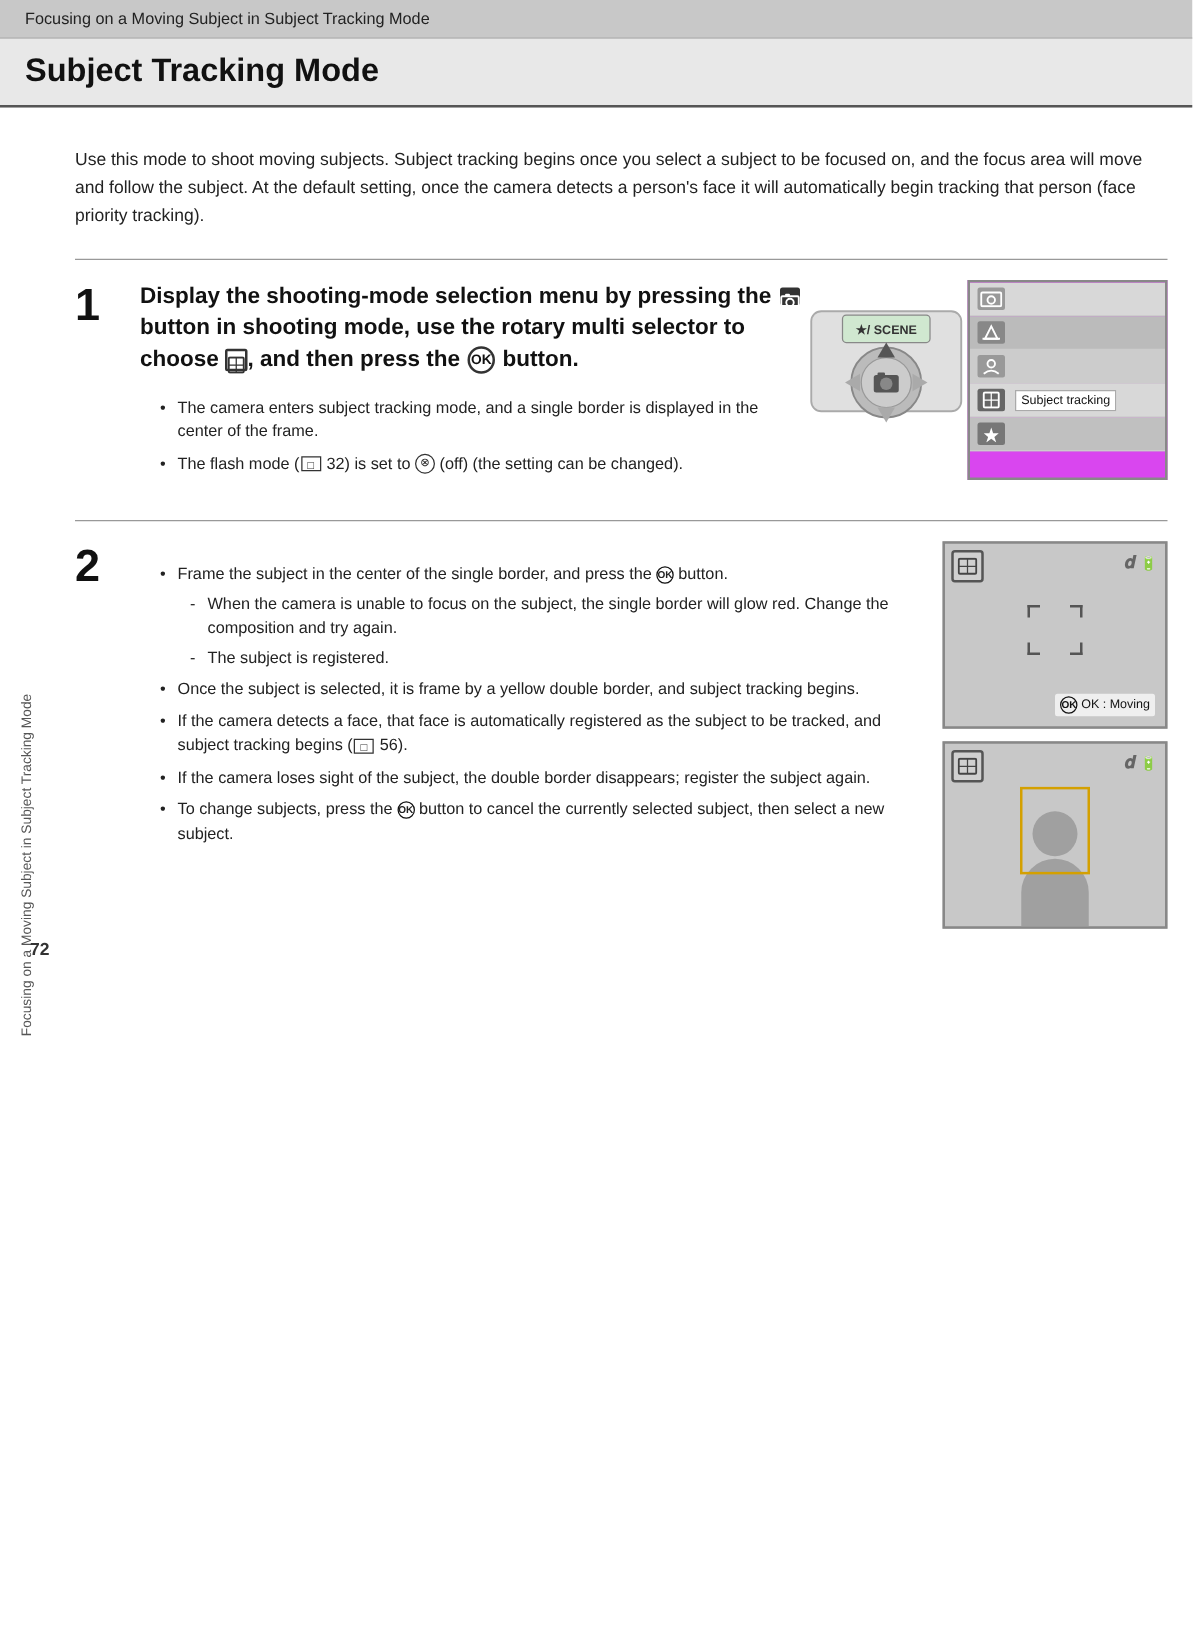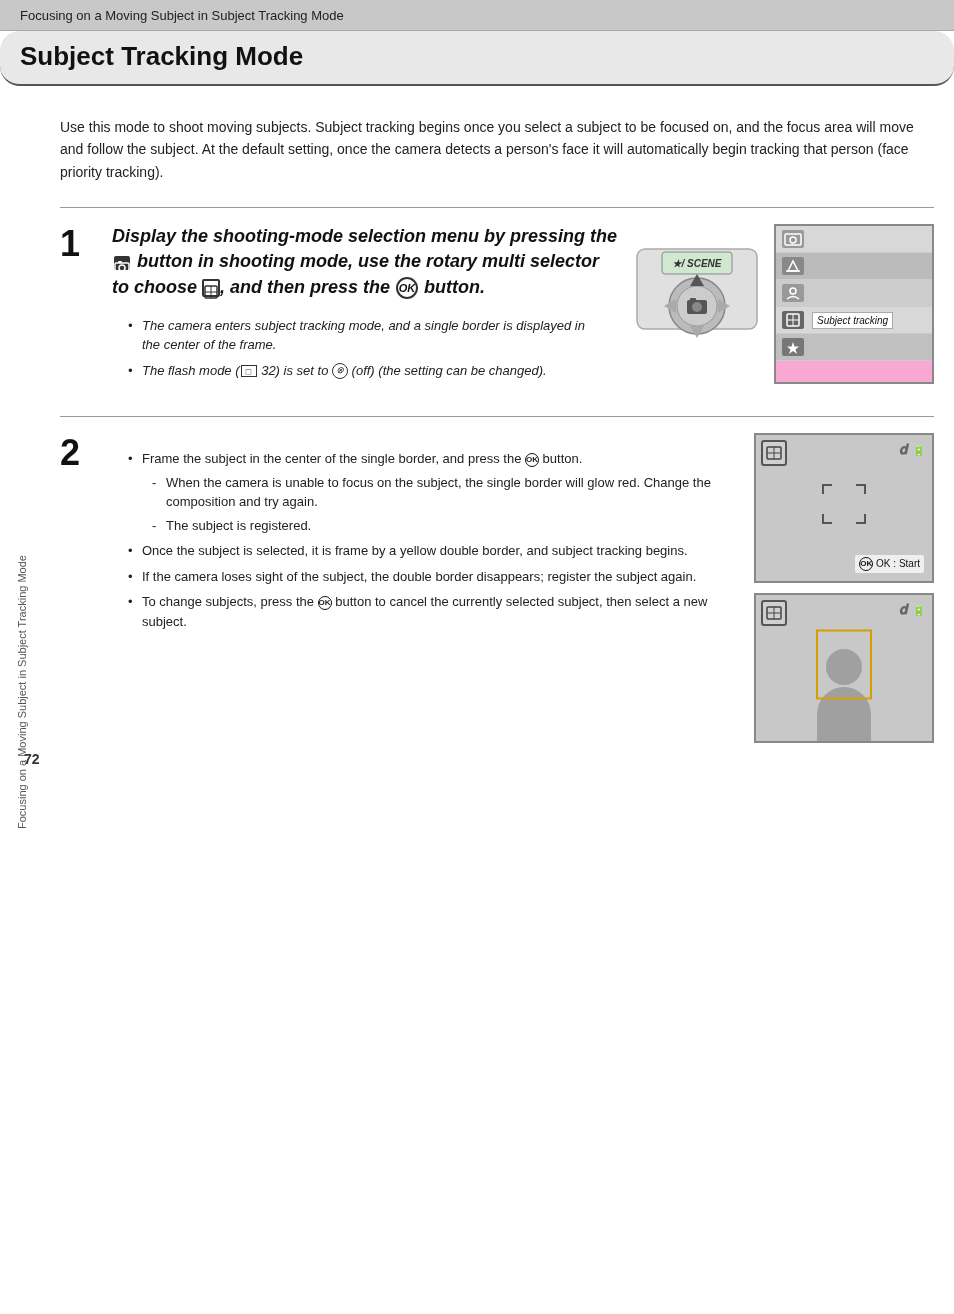--- a/index.html
+++ b/index.html
@@ -22,21 +22,20 @@
       font-size: 13px;
       color: #222;
       font-weight: normal;
     }
 
     
     .title-section {
       background: #e8e8e8;
       padding: 10px 20px 12px 20px;
       border-bottom: 2px solid #555;
-      border-radius: 20px;
     }
     .page-title {
       font-size: 26px;
       font-weight: bold;
       color: #111;
     }
 
     
     .main-content {
       padding: 20px 20px 20px 60px;
@@ -170,21 +169,21 @@
       position: absolute;
       left: 0;
       top: 0;
     }
 
     
     .menu-screen {
       width: 160px;
       height: 160px;
       border: 2px solid #888;
-      background: #f9a8d4;
+      background: #d946ef;
       flex-shrink: 0;
       display: flex;
       flex-direction: column;
       overflow: hidden;
     }
 
     .menu-screen-item {
       display: flex;
       align-items: center;
       padding: 4px 6px;
@@ -339,23 +338,21 @@
       bottom: 16px;
       left: 24px;
       font-size: 14px;
       color: #333;
       font-weight: bold;
     }
 
     
     .step1-layout {
       display: flex;
-      gap: 12px;
       align-items: flex-start;
-      font-style: italic;
     }
 
     
     .dial-container {
       flex-shrink: 0;
       width: 130px;
       margin-top: 10px;
     }
 
     .book-icon {
@@ -511,20 +508,21 @@
               <li>
                 Frame the subject in the center of the single border, and press the
                 <span class="ok-circle-small">OK</span>
                 button.
                 <ul class="sub-bullet-list">
                   <li>When the camera is unable to focus on the subject, the single border will glow red. Change the composition and try again.</li>
                   <li>The subject is registered.</li>
                 </ul>
               </li>
               <li>Once the subject is selected, it is frame by a yellow double border, and subject tracking begins.</li>
+              <li>If the camera detects a face, that face is automatically registered as the subject to be tracked, and subject tracking begins (<span class="book-icon">□</span> 56).</li>
               <li>If the camera loses sight of the subject, the double border disappears; register the subject again.</li>
               <li>To change subjects, press the <span class="ok-circle-small">OK</span> button to cancel the currently selected subject, then select a new subject.</li>
             </ul>
           </div>
 
           <div class="step-images-right">
 
             <div class="viewfinder">
 
               <div style="position:absolute;top:5px;left:5px;width:26px;height:26px;border:2px solid #555;border-radius:3px;display:flex;align-items:center;justify-content:center;background:#d0d0d0;">
@@ -542,21 +540,21 @@
 
               <div class="viewfinder-center-bracket">
                 <div class="bracket-corner bracket-tl"></div>
                 <div class="bracket-corner bracket-tr"></div>
                 <div class="bracket-corner bracket-bl"></div>
                 <div class="bracket-corner bracket-br"></div>
               </div>
 
               <div class="viewfinder-ok-label">
                 <span class="ok-circle-small">OK</span>
-                <span>OK : Start</span>
+                <span>OK : Moving</span>
               </div>
             </div>
 
             <div class="viewfinder2">
 
               <div style="position:absolute;top:5px;left:5px;width:26px;height:26px;border:2px solid #555;border-radius:3px;display:flex;align-items:center;justify-content:center;background:#d0d0d0;">
                 <svg width="16" height="14" viewBox="0 0 16 14">
                     <rect x="1" y="1" width="14" height="12" rx="1" fill="none" stroke="#444" stroke-width="1.5"></rect>
                     <line x1="1" y1="7" x2="15" y2="7" stroke="#444" stroke-width="1"></line>
                     <line x1="8" y1="1" x2="8" y2="13" stroke="#444" stroke-width="1"></line>

